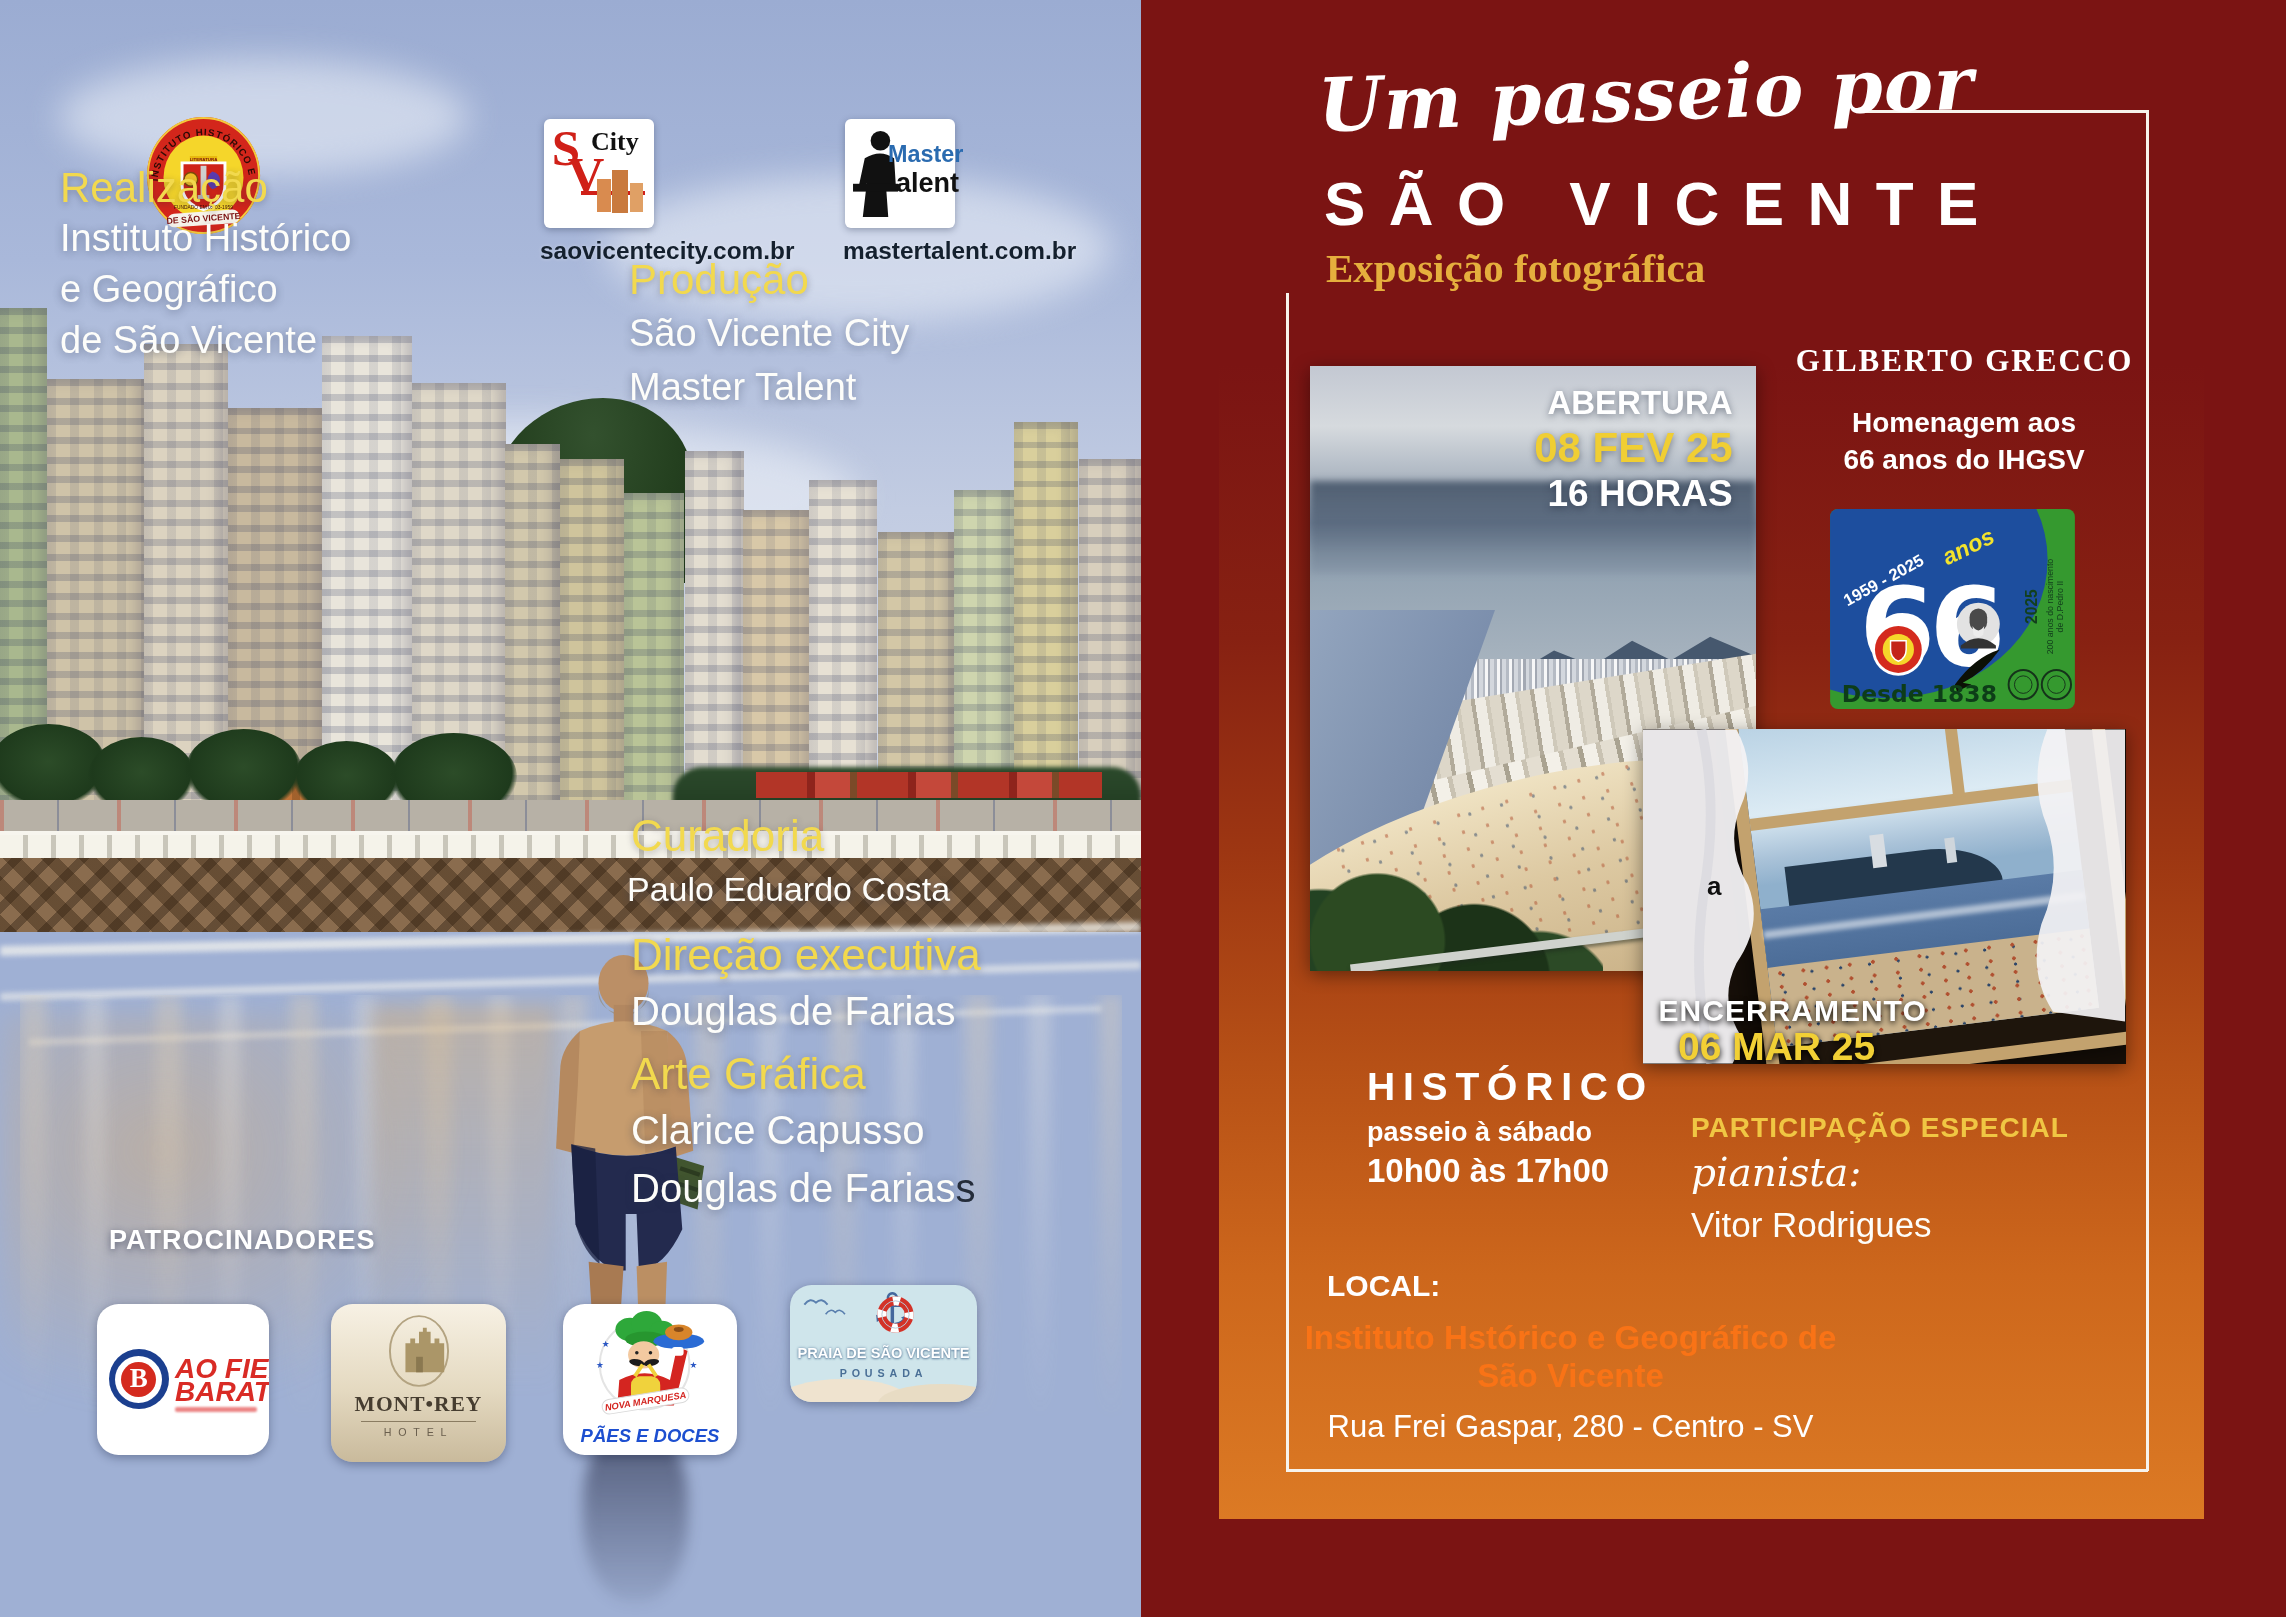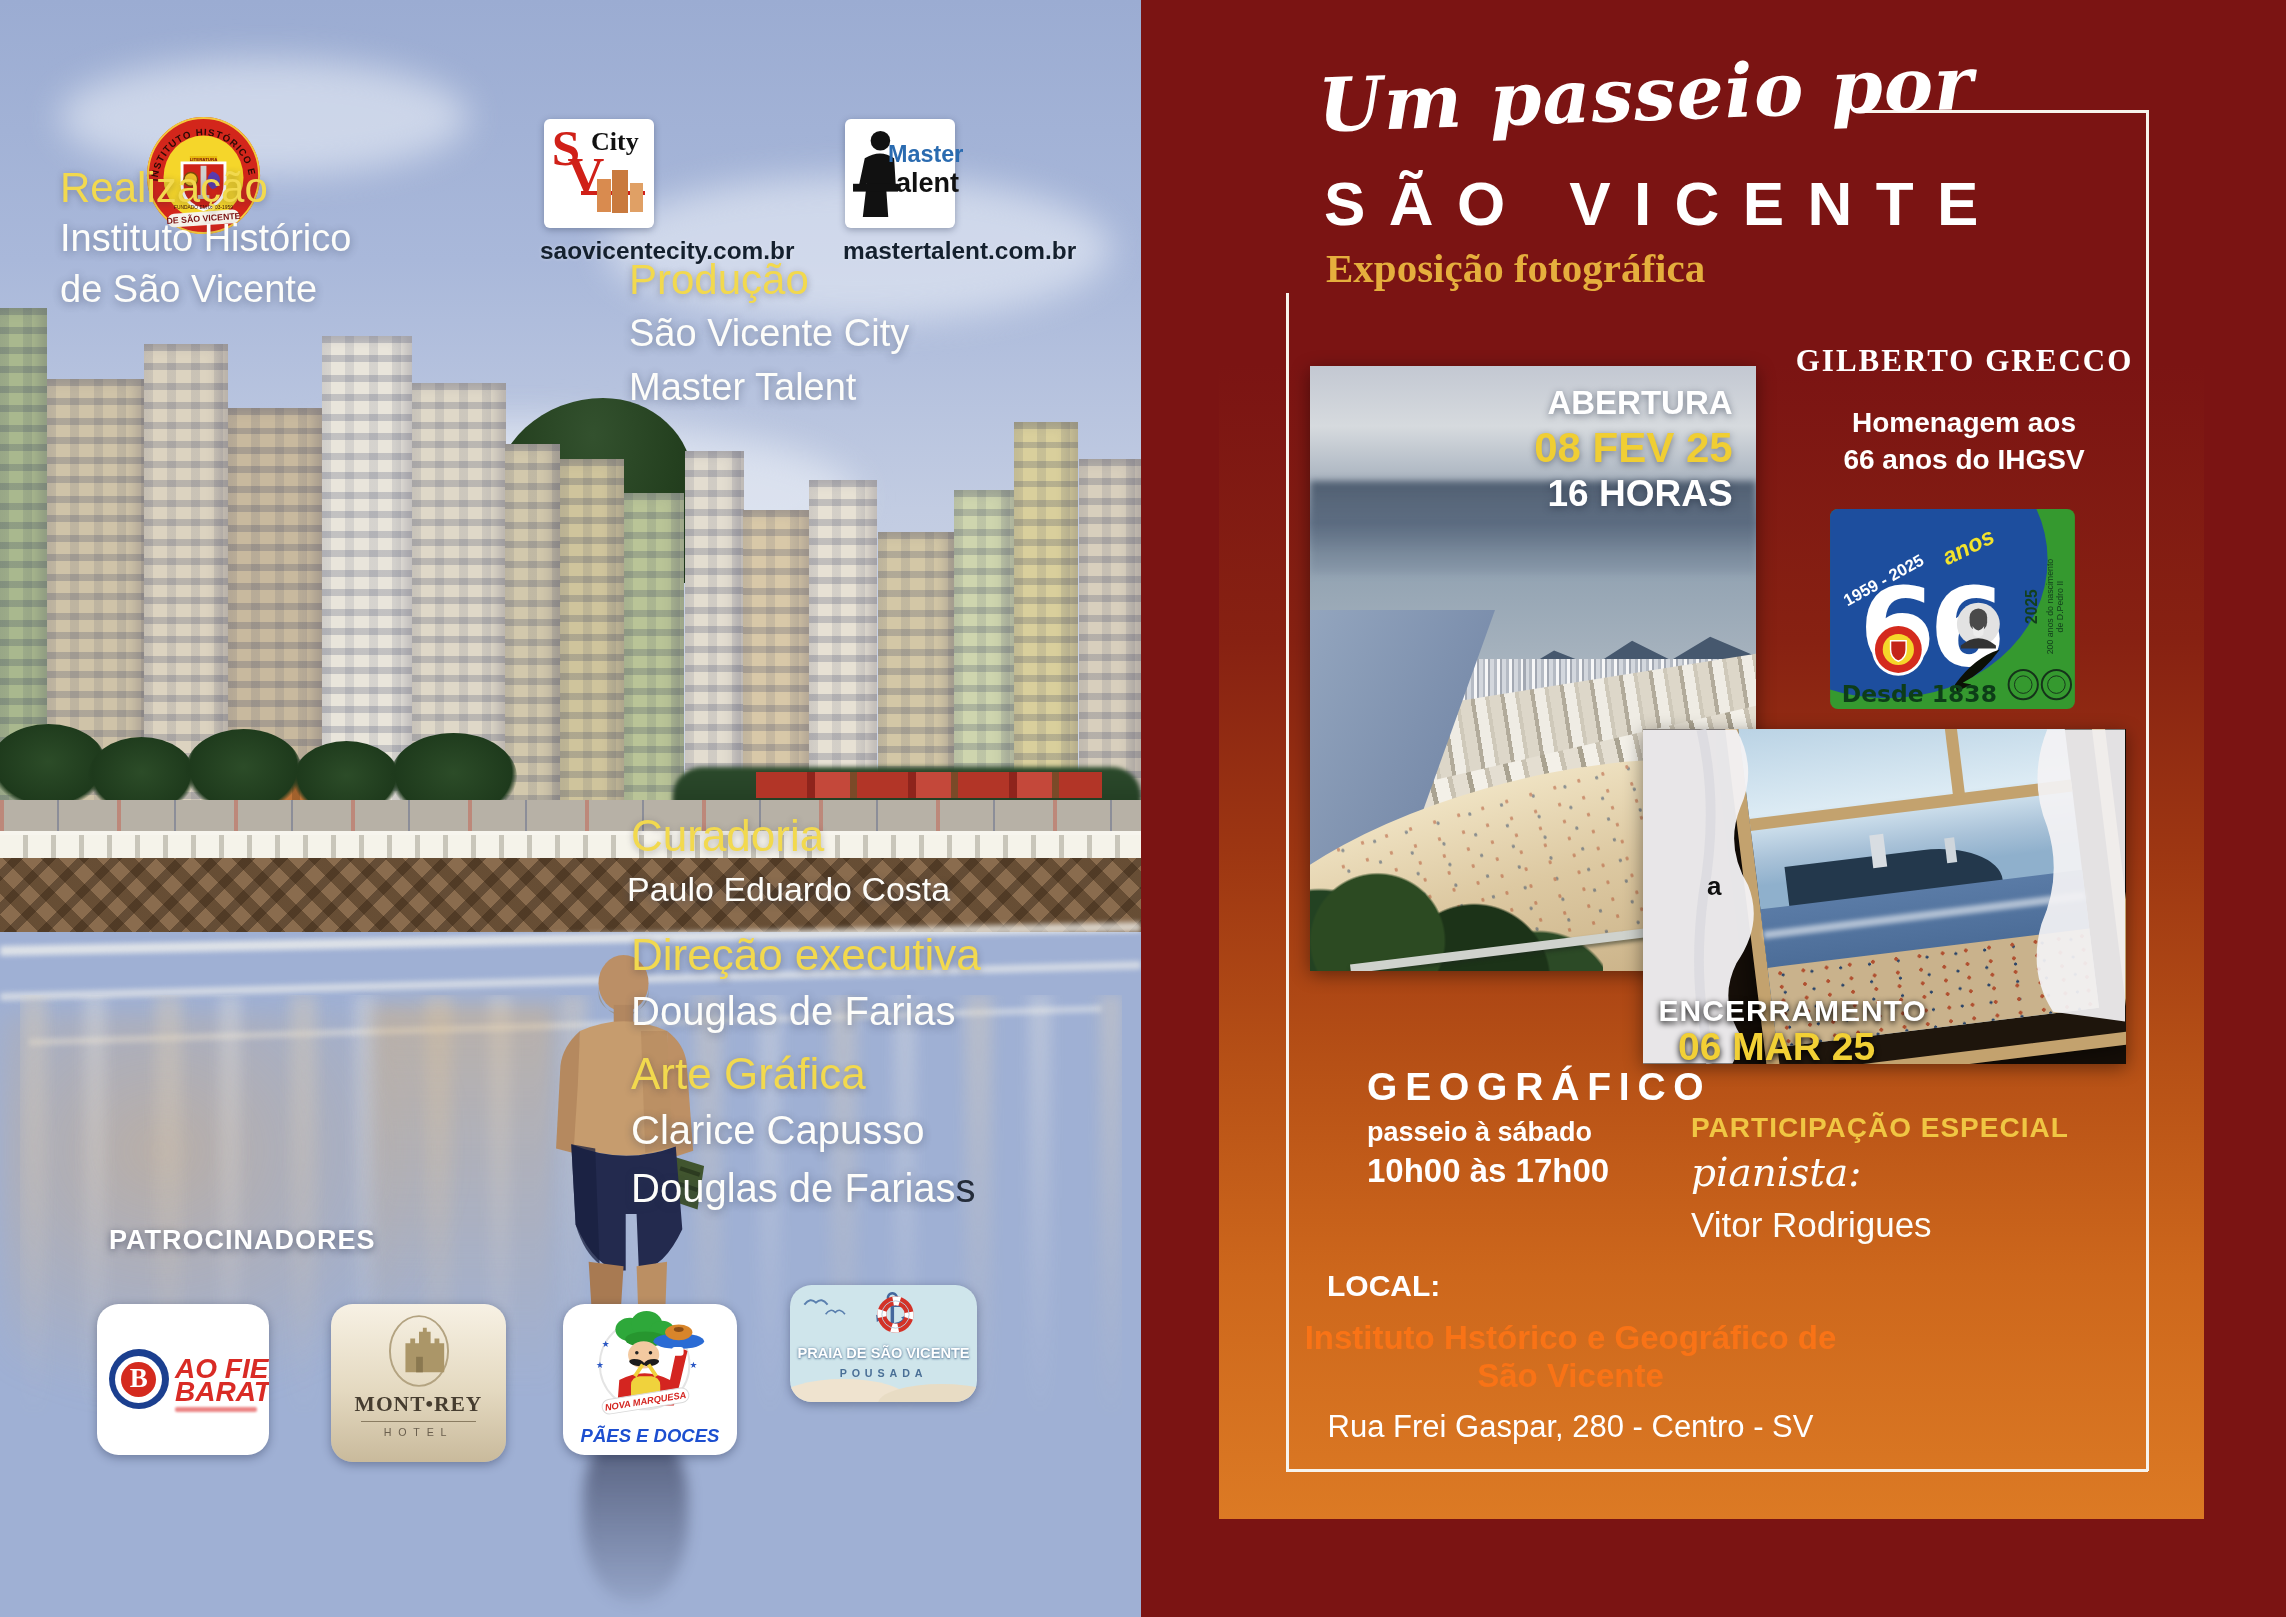--- a/index.html
+++ b/index.html
@@ -164,20 +164,21 @@
       <circle cx="48" cy="66" r="7" fill="#f0c02a" stroke="#7a4a08" stroke-width="1.5"></circle>
       <path d="M70 58 q8 2 8 9 t-8 9 q-5 -4 -5 -9 t5 -9 z" fill="#5a3bb0"></path>
       <text x="61" y="96" font-size="5" fill="#3a0c06" text-anchor="middle">FUNDADO EM 05-03-1959</text>
       <rect x="24" y="99" width="74" height="14" rx="7" fill="#f6f3ea" transform="rotate(-4 61 106)"></rect>
       <text x="61" y="109" font-size="9" font-weight="bold" fill="#7a1010" text-anchor="middle" transform="rotate(-4 61 106)">DE SÃO VICENTE</text>
     </svg>
 
     <div class="abs lbl-y" style="left:60px;top:164px;font-size:42px;">Realização</div>
     <div class="abs txt-w" style="left:60px;top:213px;font-size:38px;line-height:51px;">
       <div>Instituto Histórico</div>
+      <div>e Geográfico</div>
       <div>de São Vicente</div>
     </div>
 
     <div class="abs logobox" style="left:544px;top:119px;width:110px;height:109px;">
       <span class="abs" style="left:7.8px;top:0px;font-family:'Liberation Serif',serif;font-size:51px;font-weight:900;color:#d02018;">S</span>
       <span class="abs" style="left:23.4px;top:27px;font-family:'Liberation Serif',serif;font-size:51px;font-weight:900;color:#d02018;">V</span>
       <span class="abs" style="left:47px;top:7.8px;font-family:'Liberation Serif',serif;font-size:26px;font-weight:700;color:#111;">City</span>
       <div class="abs" style="left:37px;top:72px;width:64px;height:3.9px;background:#d02018;"></div>
       <div class="abs" style="left:53px;top:60px;width:13.7px;height:33px;background:#d98b4f;"></div>
       <div class="abs" style="left:68px;top:51px;width:15.6px;height:43px;background:#c97a3e;"></div>
@@ -378,21 +379,21 @@
       </svg>
       <svg class="abs" style="left:375px;top:0;width:107px;height:293px;" viewBox="0 0 110 300">
         <path class="curtain" d="M110 0 H30 Q10 50 30 100 Q46 150 24 200 Q10 250 36 290 L110 300 Z" opacity=".93"></path>
       </svg>
       <span class="abs" style="left:64px;top:142px;font-size:26px;font-weight:600;color:#101010;">a</span>
       <div class="abs enc-label" style="left:15.6px;top:265px;">ENCERRAMENTO</div>
       <div class="abs enc-date" style="left:35px;top:296px;">06 MAR 25</div>
     </div>
 
     <div class="abs" style="left:226px;top:1065px;">
-      <div class="visit-label">GEOGRÁFICO</div>
+      <div class="visit-label">HISTÓRICO</div>
       <div class="visit-sub" style="font-size:27px;margin-top:7.8px;">passeio à sábado</div>
       <div class="visit-sub" style="font-size:33px;margin-top:3.9px;">10h00 às 17h00</div>
     </div>
 
     <div class="abs" style="left:550px;top:1112px;">
       <div class="part-label">PARTICIPAÇÃO ESPECIAL</div>
       <div class="pianista" style="margin-top:5.9px;">pianista:</div>
       <div style="color:#fdfdfa;font-size:35px;margin-top:9.8px;">Vitor Rodrigues</div>
     </div>
 

